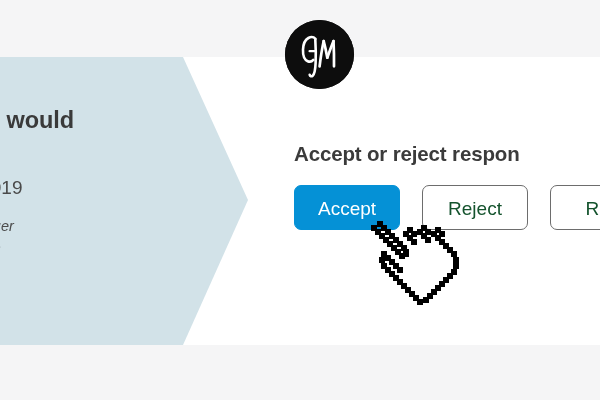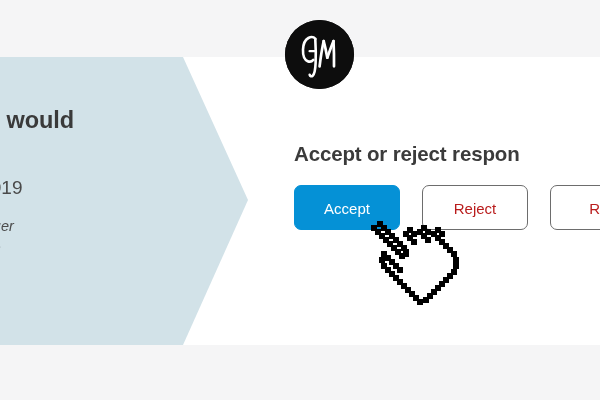--- a/index.html
+++ b/index.html
@@ -121,39 +121,39 @@
     display: flex;
     align-items: flex-start;
     gap: 22px;
     white-space: nowrap;
   }
 
   .btn {
     height: 45px;
     border-radius: 7px;
     font-family: "Liberation Sans", sans-serif;
-    font-size: 15px;
+    font-size: 19px;
     line-height: 45px;
     text-align: center;
     padding: 0 20px;
     cursor: pointer;
     user-select: none;
     display: inline-block;
   }
 
   .btn-primary {
     background: #0591d6;
     color: #ffffff;
     border: 1px solid #0591d6;
     min-width: 106px;
   }
 
   .btn-secondary {
     background: #ffffff;
-    color: #b91c1c;
+    color: #14532d;
     border: 1.6px solid #6d6d6d;
     min-width: 106px;
   }
 
   
   .cursor {
     position: absolute;
     left: 369px;
     top: 219px;
     width: 96px;

